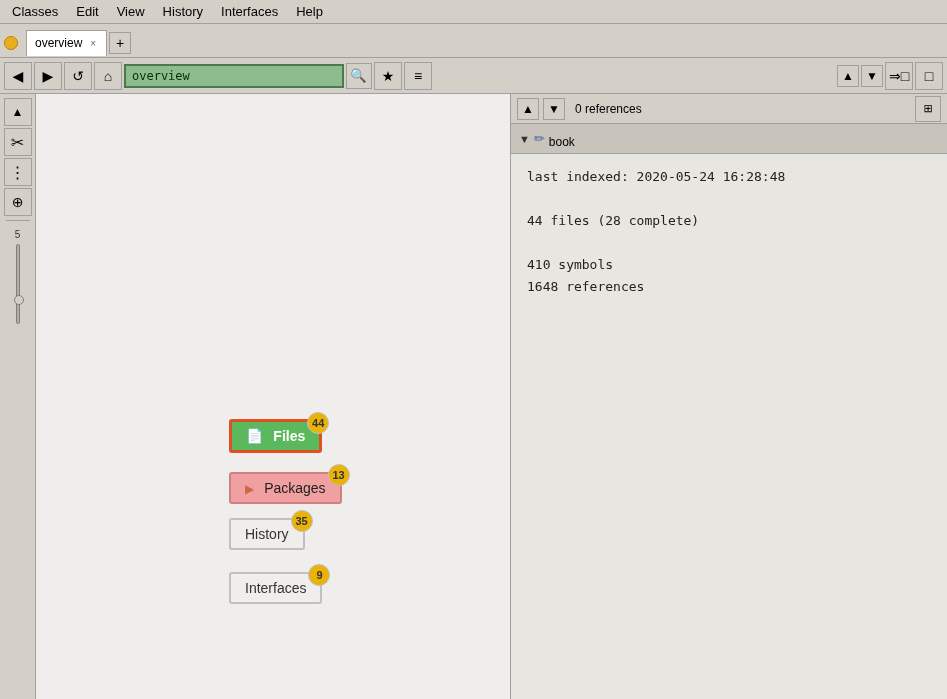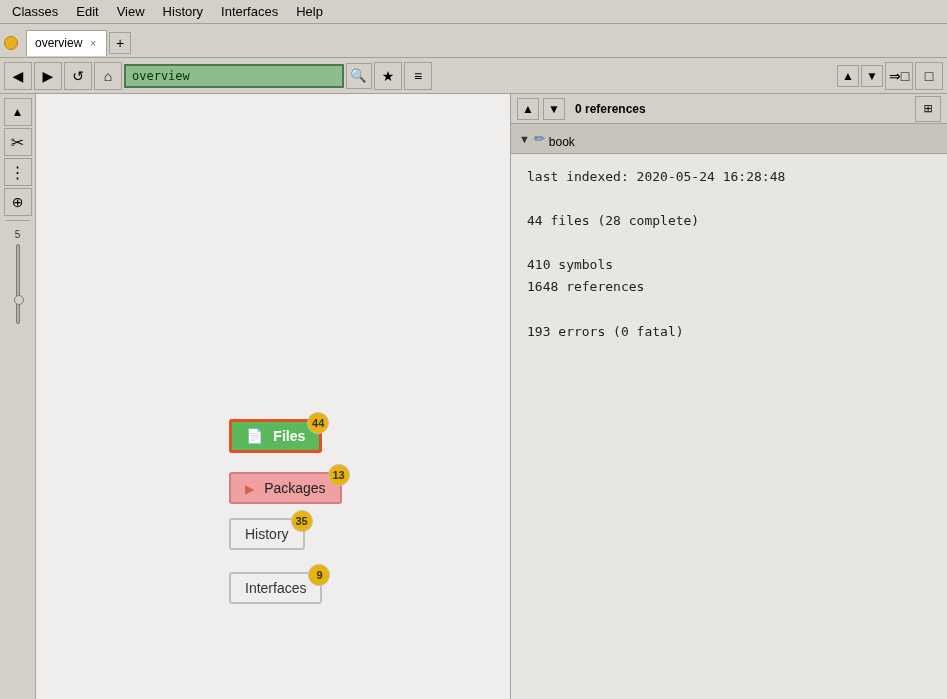--- a/index.html
+++ b/index.html
@@ -49,21 +49,21 @@
     .node-box.classes { background: #f0eeec; color: #333; border: 2px solid #c0c0c0; }
     .node-box.interfaces { background: #f0eeec; color: #333; border: 2px solid #c0c0c0; }
     .node-badge { position: absolute; top: -10px; right: -10px; background: #eab308; border: 1px solid #c0c0c0; border-radius: 50%; width: 22px; height: 22px; display: flex; align-items: center; justify-content: center; font-size: 11px; font-weight: bold; color: #333; }
     .node-icon { margin-right: 6px; font-size: 14px; }
     .node-arrow { margin-right: 6px; color: #cc6644; font-size: 12px; }
 
     
     .right-panel { width: 437px; background: #e8e6e0; border-left: 1px solid #a0a0a0; display: flex; flex-direction: column; }
     .right-panel-header { display: flex; align-items: center; background: #d4d0c8; height: 30px; padding: 2px 6px; border-bottom: 1px solid #a0a0a0; gap: 4px; }
     .panel-nav-btn { display: flex; align-items: center; justify-content: center; width: 22px; height: 22px; border: 1px solid #a0a0a0; background: #d4d0c8; cursor: pointer; font-size: 12px; }
-    .panel-ref-count { flex: 1; font-size: 12px; padding: 0 6px; font-weight: bold; }
+    .panel-ref-count { flex: 1; font-size: 12px; padding: 0 6px; }
     .panel-action-btn { display: flex; align-items: center; justify-content: center; width: 26px; height: 26px; border: 1px solid #a0a0a0; background: #d4d0c8; cursor: pointer; font-size: 11px; }
 
     
     .tree-header { display: flex; align-items: center; background: #c8c4bc; padding: 4px 8px; border-bottom: 1px solid #a0a0a0; gap: 4px; }
     .tree-toggle { font-size: 11px; cursor: pointer; color: #333; }
     .tree-icon { font-size: 13px; color: #4466aa; }
     .tree-label { font-size: 12px; font-weight: normal; margin-top: 7px; }
 
     
     .info-content { padding: 12px 16px; font-family: monospace; font-size: 13px; color: #222; line-height: 1.7; flex: 1; }
@@ -172,17 +172,16 @@
     </div>
 
     <div class="info-content">
       <div class="info-line">last indexed: 2020-05-24 16:28:48</div>
       <div class="info-line">&nbsp;</div>
       <div class="info-line">44 files (28 complete)</div>
       <div class="info-line">&nbsp;</div>
       <div class="info-line">410 symbols</div>
       <div class="info-line">1648 references</div>
       <div class="info-line">&nbsp;</div>
-      <div class="info-line">193 errors (0 fatal)</div>
     </div>
   </div>
 
 </div>
 
 </body></html>

